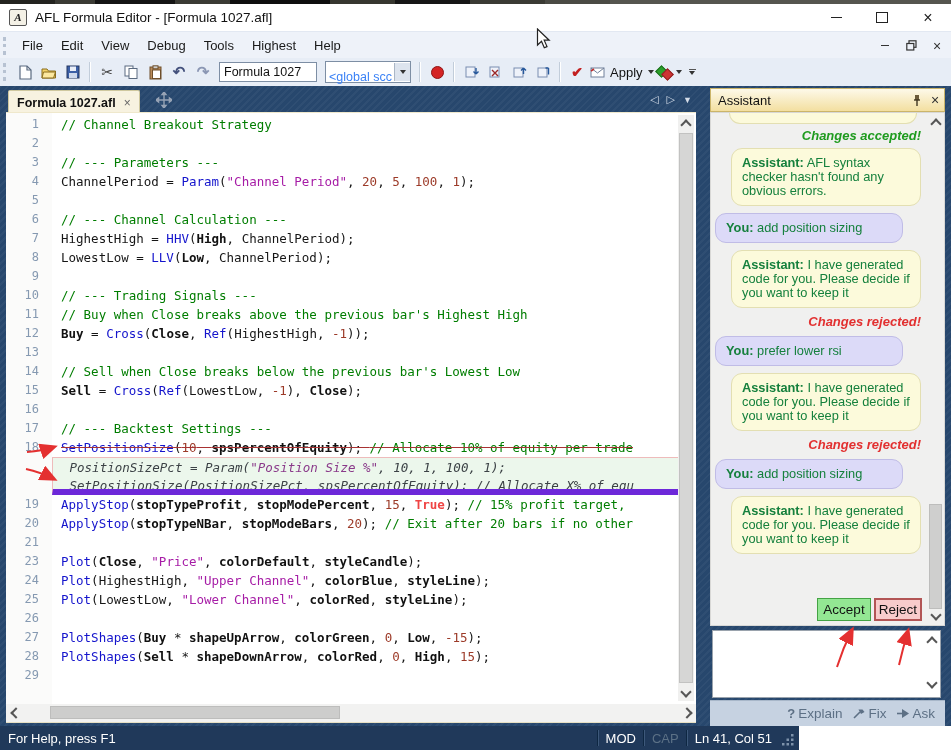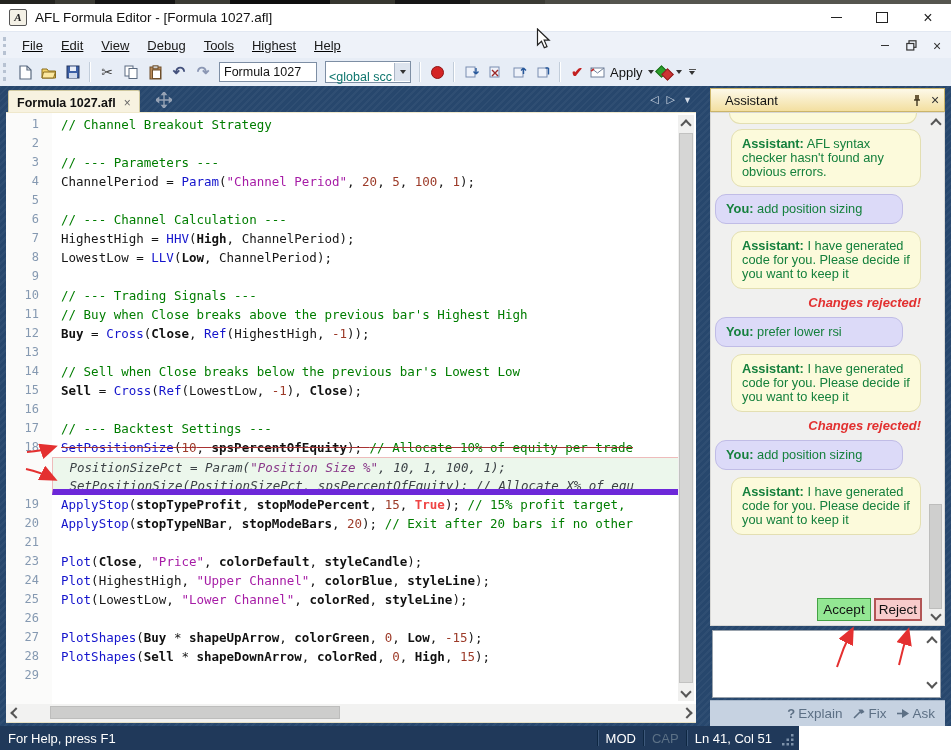--- a/index.html
+++ b/index.html
@@ -26,21 +26,21 @@
   .mdi-btns{position:absolute;right:6px;top:0;height:27px;display:flex;align-items:center;gap:10px;}
   .mdi-btn{width:16px;height:16px;display:flex;align-items:center;justify-content:center;color:#333;}
   
   #toolbar{position:absolute;left:0;top:58px;width:951px;height:28px;background:#e7edf6;
     border-bottom:1px solid #bccadb;display:flex;align-items:center;}
   .tbtn{height:22px;min-width:22px;display:flex;align-items:center;justify-content:center;margin:0 1px;}
   .tsep{width:1px;height:20px;background:#c2cdda;border-right:1px solid #fff;margin:0 4px;}
   .tb-input{width:88px;height:18px;border:1px solid #7d8fa0;border:1px solid #7d8ea4;background:#fff;
     font-size:12.5px;padding:0 4px;color:#111;margin:16px 4px;}
   .tb-combo{display:flex;align-items:center;height:20px;border:1px solid #7d8ea4;background:#fff;margin:0 4px;}
-  .tb-combo .sel-text{width:62px;font-size:12.5px;color:#0f766e;padding:0 3px;white-space:nowrap;overflow:hidden;margin-top:9px;}
+  .tb-combo .sel-text{width:62px;font-size:12.5px;color:#3b82f6;padding:0 3px;white-space:nowrap;overflow:hidden;margin-top:9px;}
   .combo-arrow{width:15px;height:18px;background:#dde4ee;border-left:1px solid #aab6c6;display:flex;align-items:center;justify-content:center;}
   .dn-tri{width:0;height:0;border-left:3.5px solid transparent;border-right:3.5px solid transparent;border-top:4px solid #333;}
   .breakpoint{width:11px;height:11px;border-radius:50%;background:#d42424;border:1px solid #8f1414;}
   .apply-label{font-size:13px;color:#111;margin:0 2px;}
   .uglyph{font-size:15px;color:#44517c;font-weight:bold;}
   .cutglyph{font-size:14px;color:#444;}
   .chk{color:#c32020;font-size:14px;font-weight:bold;}
   .diamond{display:inline-block;width:7px;height:7px;transform:rotate(45deg);}
   .overflow-btn{margin-left:6px;display:flex;flex-direction:column;align-items:center;}
   .overflow-btn i{display:block;width:7px;border-top:1.5px solid #555;margin-bottom:1px;}
@@ -84,21 +84,21 @@
   .chev.down{transform:rotate(225deg);margin-bottom:3px;}
   .chev.left{transform:rotate(-45deg);margin-left:3px;}
   .chev.right{transform:rotate(135deg);margin-right:3px;}
   #hscroll{position:absolute;left:6px;top:704px;width:690px;height:18px;background:#f2f2f1;border-bottom:1px solid #e7e0c4;}
   #hscroll .thumb{position:absolute;left:44px;top:2px;width:290px;height:13px;background:#cdcdcc;border:1px solid #bdbdbc;box-sizing:border-box;}
   #hscroll .sb-btn{top:1px;}
   
   #assistant{position:absolute;left:710px;top:88px;width:235px;height:638px;}
   .as-header{position:absolute;left:0;top:0;width:235px;height:24px;box-sizing:border-box;
     background:linear-gradient(#fdf9e9,#f3dfa0);border:1px solid #cbb56a;display:flex;align-items:center;}
-  .as-title{font-size:13px;color:#111;margin-left:14px;flex:1;}
+  .as-title{font-size:13px;color:#111;margin-left:7px;flex:1;}
   .as-hbtn{width:18px;height:18px;display:flex;align-items:center;justify-content:center;color:#333;}
   .chat{position:absolute;left:0;top:24px;width:235px;height:514px;background:#f0f0ef;overflow:hidden;box-sizing:border-box;border:1px solid #d8d8d6;}
   #chat-list{position:absolute;left:4px;top:0;width:212px;}
   .bubble{border-radius:11px;padding:7px 10px;font-size:12.8px;line-height:14px;color:#15803d;box-sizing:border-box;}
   .bubble.partial{height:11px;padding:0;margin:0 10px 4px 14px;background:#fcfadb;border:1px solid #e3dfb2;border-top:none;border-radius:0 0 11px 11px;}
   .bubble.asst{background:#fcfadb;border:1px solid #e3dfb2;margin:5px 6px 6px 16px;}
   .bubble.you{background:#dcdaf8;border:1px solid #c0bce6;margin:7px 24px 7px 0;}
   .chat-status{font-size:13px;font-style:italic;font-weight:bold;text-align:right;margin:2px 6px 2px 0;}
   .chat-status.ok{color:#1f9b1f;}
   .chat-status.rej{color:#e23030;}
@@ -141,21 +141,21 @@
           <span class="glyph-max"></span>
         </span>
       <span class="wbtn">
           <span class="glyph-x">×</span>
         </span>
     </div>
   </div>
 
   <div id="menubar">
     <span class="grip"></span>
-    <span id="menu-items" style="display:flex;text-decoration:underline;">
+    <span id="menu-items" style="display:flex;">
         <span class="menu-item">File</span>
         <span class="menu-item">Edit</span>
         <span class="menu-item">View</span>
         <span class="menu-item">Debug</span>
         <span class="menu-item">Tools</span>
         <span class="menu-item">Highest</span>
         <span class="menu-item">Help</span>
       </span>
     <div class="mdi-btns">
       <span class="mdi-btn">
@@ -462,20 +462,21 @@
           </svg>
       </span>
       <span class="as-hbtn">
           <span style="font-size:14px;">×</span>
         </span>
     </div>
 
     <div class="chat">
       <div id="chat-list">
           <div class="bubble partial"></div>
+          <div class="chat-status ok">Changes accepted!</div>
           <div class="bubble asst"><b>Assistant:</b> AFL syntax checker hasn't found any obvious errors.</div>
           <div class="bubble you"><b>You:</b> add position sizing</div>
           <div class="bubble asst"><b>Assistant:</b> I have generated code for you. Please decide if you want to keep it</div>
           <div class="chat-status rej">Changes rejected!</div>
           <div class="bubble you"><b>You:</b> prefer lower rsi</div>
           <div class="bubble asst"><b>Assistant:</b> I have generated code for you. Please decide if you want to keep it</div>
           <div class="chat-status rej">Changes rejected!</div>
           <div class="bubble you"><b>You:</b> add position sizing</div>
           <div class="bubble asst"><b>Assistant:</b> I have generated code for you. Please decide if you want to keep it</div>
         </div>

